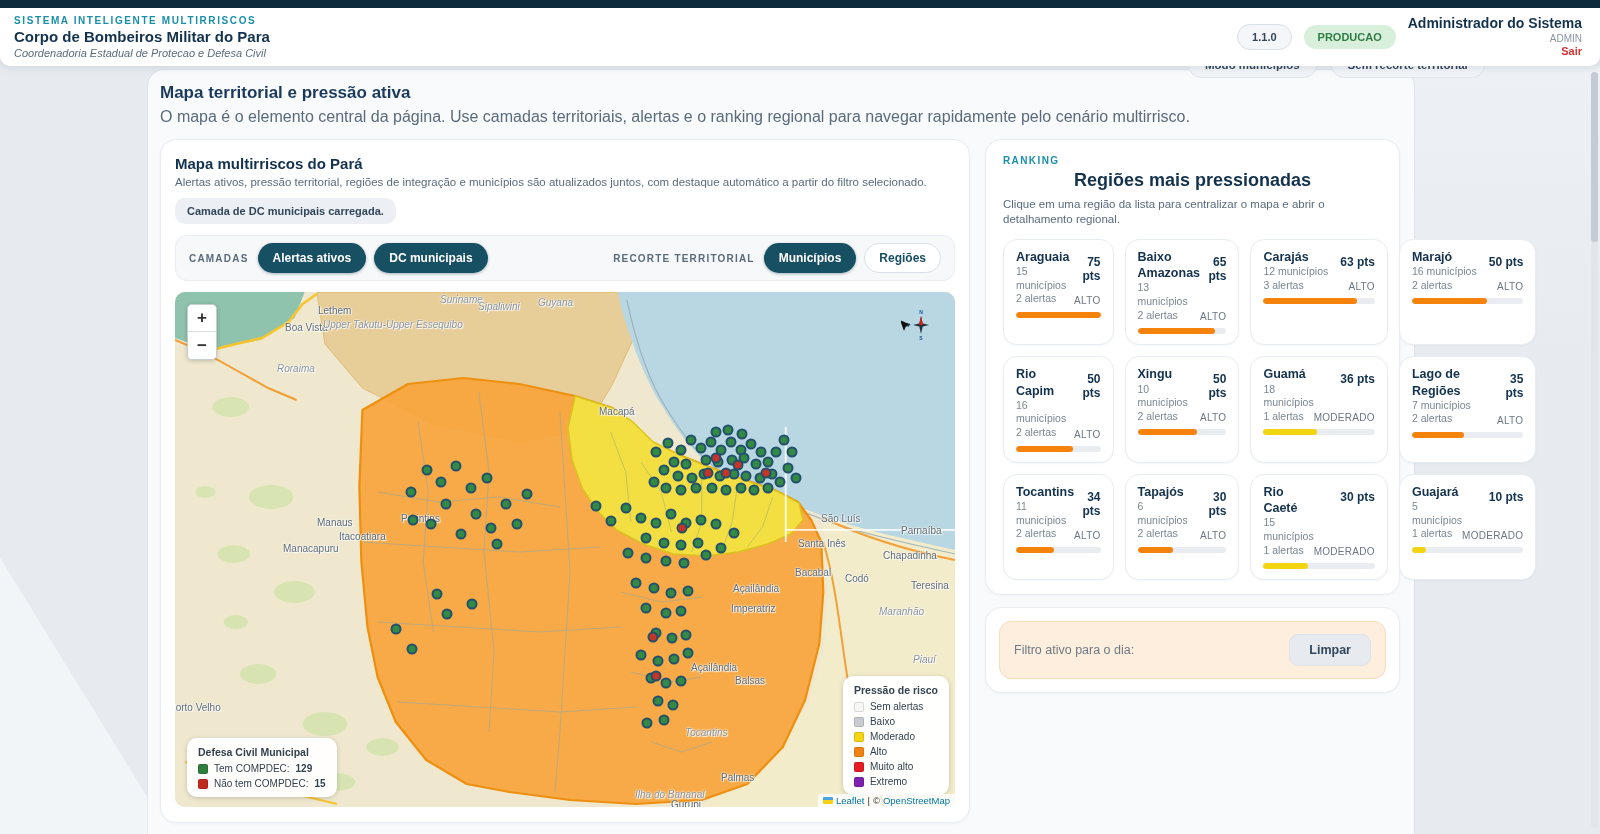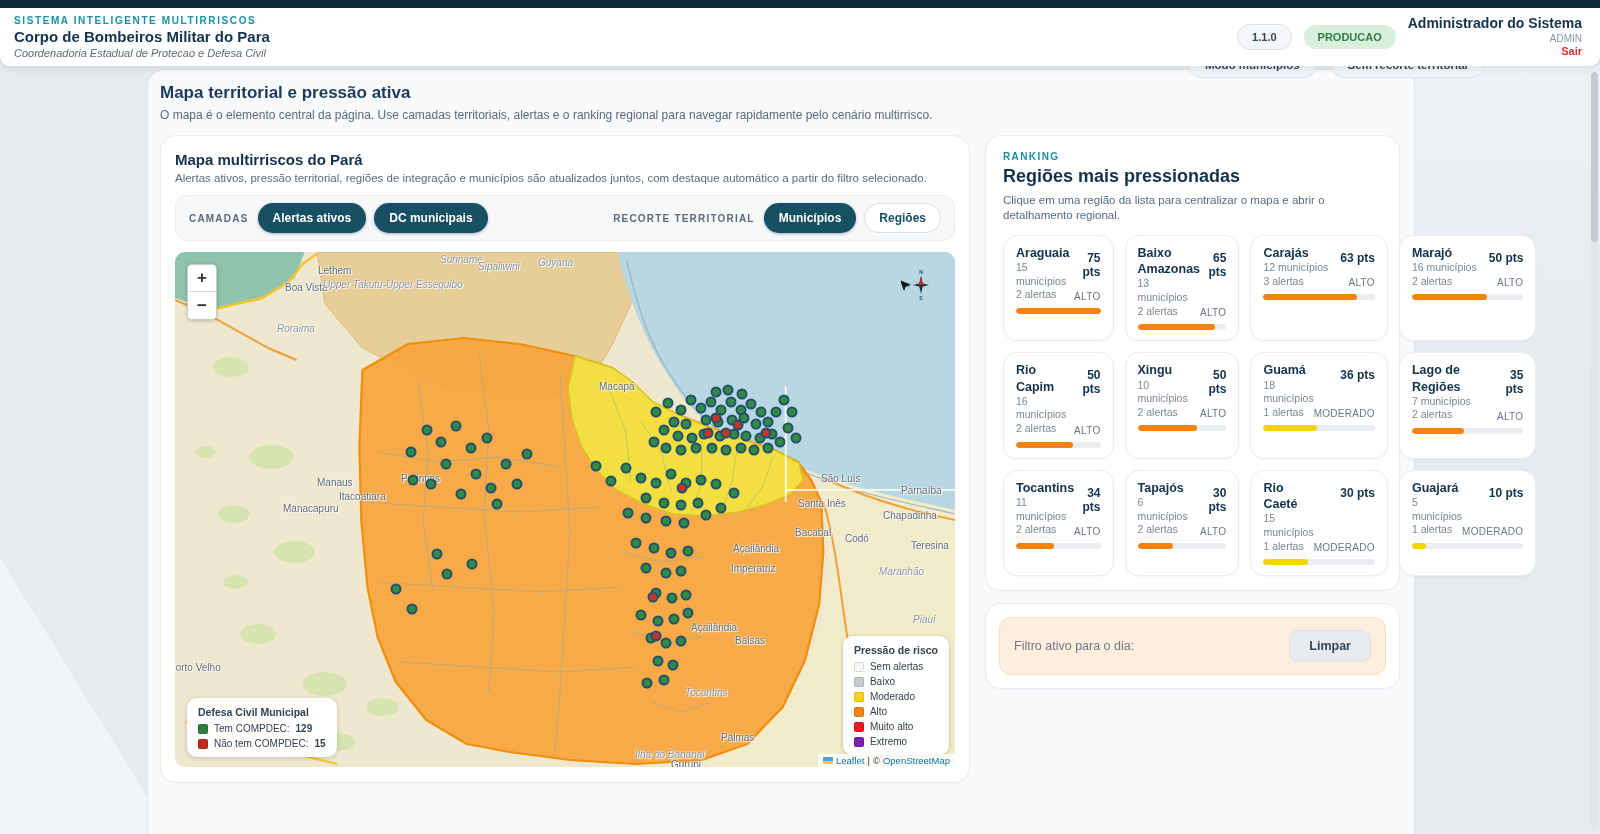--- a/index.html
+++ b/index.html
@@ -37,21 +37,21 @@
   
   .hidden-chips { position:absolute; top:52px; left:1188px; display:flex; gap:14px; z-index:1; }
   .hidden-chips .chip { background:#f1f4f7; border:1px solid #dfe5ea; color:#33475b;
     font-size:11.5px; font-weight:bold; padding:6px 16px; border-radius:999px; white-space:nowrap; }
 
   
   .panel { position:absolute; left:148px; top:70px; width:1266px; height:764px;
     background:#f8fafc; border-radius:16px 16px 0 0; padding:13px 12px 0 12px;
     box-shadow:0 0 0 1px rgba(211,220,228,.55); }
   .page-title { font-size:17px; font-weight:bold; color:#1b3a5b; }
-  .page-sub { font-size:12px; color:#5a6b7c; margin-top:5px; }
+  .page-sub { font-size:16px; color:#5a6b7c; margin-top:5px; }
 
   .cols { display:flex; gap:15px; margin-top:13px; align-items:flex-start; }
   .card { background:#fff; border:1px solid #e9edf2; border-radius:16px;
     box-shadow:0 1px 3px rgba(16,42,67,.04); }
 
   
   .map-card { width:810px; padding:15px 14px; }
   .map-card h2 { font-size:15px; font-weight:bold; color:#13324e; }
   .map-card .desc { font-size:11.5px; color:#5a6b7c; margin-top:4px; }
   .status-badge { display:inline-block; margin-top:10px; background:#eceff4; color:#33475b;
@@ -98,21 +98,21 @@
     font-size:9.5px; color:#333; padding:1px 5px; border-radius:3px 0 0 0; display:flex; align-items:center; gap:3px; }
   .attribution a { color:#0078a8; text-decoration:none; }
   .flag { display:inline-block; width:10px; height:7px;
     background:linear-gradient(180deg,#4aa3df 50%,#f7d117 50%); border-radius:1px; }
 
   .compass { position:absolute; left:726px; top:16px; width:36px; height:32px; }
 
   
   .rank-card { width:415px; padding:15px 17px 14px 17px; }
   .rank-eyebrow { font-size:10px; font-weight:bold; letter-spacing:1.4px; color:#1a8fa8; }
-  .rank-title { font-size:18px; font-weight:bold; color:#13324e; margin-top:4px; }
+  .rank-title { font-size:18px; font-weight:bold; color:#13324e; margin-top:4px;text-align:center; }
   .rank-desc { font-size:11.5px; color:#5a6b7c; margin-top:6px; line-height:1.3; }
   .region-grid { display:grid; grid-template-columns:1fr 1fr 1fr 1fr; gap:11px; margin-top:12px; }
   .region { border:1px solid #e8edf3; border-radius:14px; padding:9px 12px 10px 12px;
     background:#fff; box-shadow:0 1px 2px rgba(16,42,67,.04); cursor:pointer; }
   .region .top { display:flex; justify-content:space-between; }
   .r-left { line-height:1.3; }
   .r-name { font-size:12.5px; font-weight:bold; color:#13324e; }
   .r-mun,.r-al { font-size:10.5px; color:#7b8794; }
   .r-right { text-align:right; display:flex; flex-direction:column; justify-content:space-between; padding-top:6px; }
   .r-pts { font-size:12px; font-weight:bold; color:#13324e; }
@@ -164,20 +164,21 @@
 
 <div class="panel">
   <div class="page-title">Mapa territorial e pressão ativa</div>
   <div class="page-sub">O mapa é o elemento central da página. Use camadas territoriais, alertas e o ranking regional para navegar rapidamente pelo cenário multirrisco.</div>
 
   <div class="cols">
 
     <section class="card map-card">
       <h2>Mapa multirriscos do Pará</h2>
       <div class="desc">Alertas ativos, pressão territorial, regiões de integração e municípios são atualizados juntos, com destaque automático a partir do filtro selecionado.</div>
+      <span class="status-badge">Camada de DC municipais carregada.</span>
 
       <div class="controls">
         <span class="ctl-label">CAMADAS</span>
         <span id="camadas-btns" style="display:flex;gap:8px;">
             <button class="tbtn on">Alertas ativos</button>
             <button class="tbtn on">DC municipais</button>
           </span>
         <span class="ctl-label right">RECORTE TERRITORIAL</span>
         <span id="recorte-btns" style="display:flex;gap:8px;">
             <button class="tbtn on">Municípios</button>
@@ -246,21 +247,21 @@
         </svg>
 
         <div class="map-labels" id="map-labels">
             <span class="map-label it" style="left: 265px; top: 2px;">Suriname</span>
             <span class="map-label it" style="left: 303px; top: 9px;">Sipaliwini</span>
             <span class="map-label it" style="left: 363px; top: 5px;">Guyana</span>
             <span class="map-label" style="left: 143px; top: 13px;">Lethem</span>
             <span class="map-label" style="left: 110px; top: 30px;">Boa Vista</span>
             <span class="map-label it" style="left: 148px; top: 27px;">Upper Takutu-Upper Essequibo</span>
             <span class="map-label it" style="left: 102px; top: 71px;">Roraima</span>
-            <span class="map-label" style="left: 424px; top: 129px;">Macapá</span>
+            <span class="map-label" style="left: 424px; top: 114px;">Macapá</span>
             <span class="map-label" style="left: 142px; top: 225px;">Manaus</span>
             <span class="map-label" style="left: 164px; top: 239px;">Itacoatiara</span>
             <span class="map-label" style="left: 108px; top: 251px;">Manacapuru</span>
             <span class="map-label" style="left: 226px; top: 221px;">Parintins</span>
             <span class="map-label" style="left: 646px; top: 221px;">São Luís</span>
             <span class="map-label" style="left: 726px; top: 233px;">Parnaíba</span>
             <span class="map-label" style="left: 623px; top: 246px;">Santa Inês</span>
             <span class="map-label" style="left: 708px; top: 258px;">Chapadinha</span>
             <span class="map-label" style="left: 620px; top: 275px;">Bacabal</span>
             <span class="map-label" style="left: 670px; top: 281px;">Codó</span>

